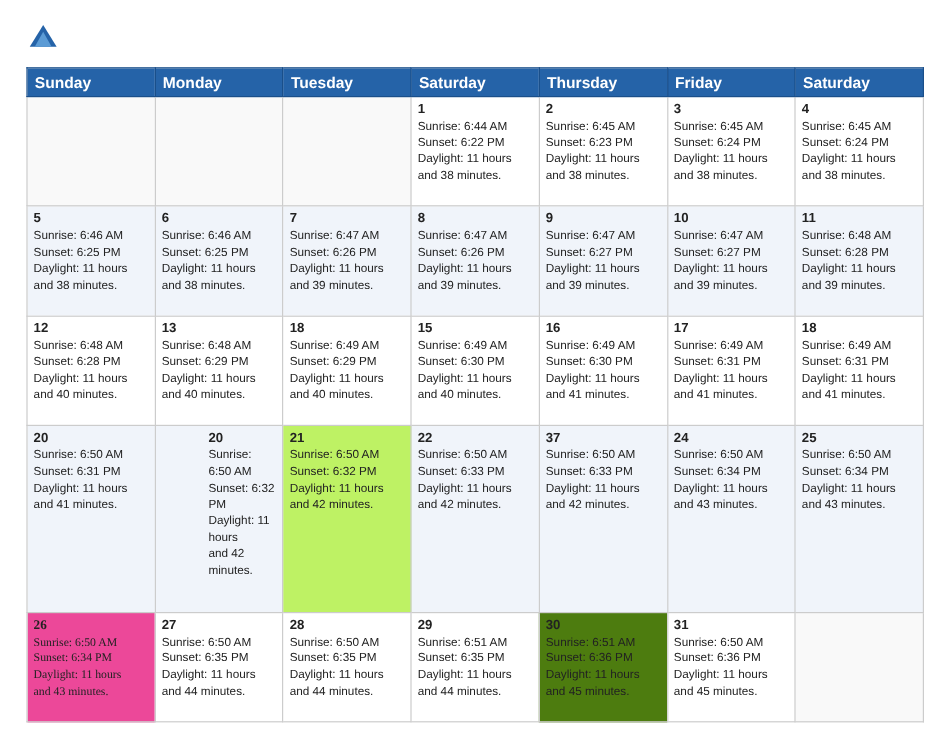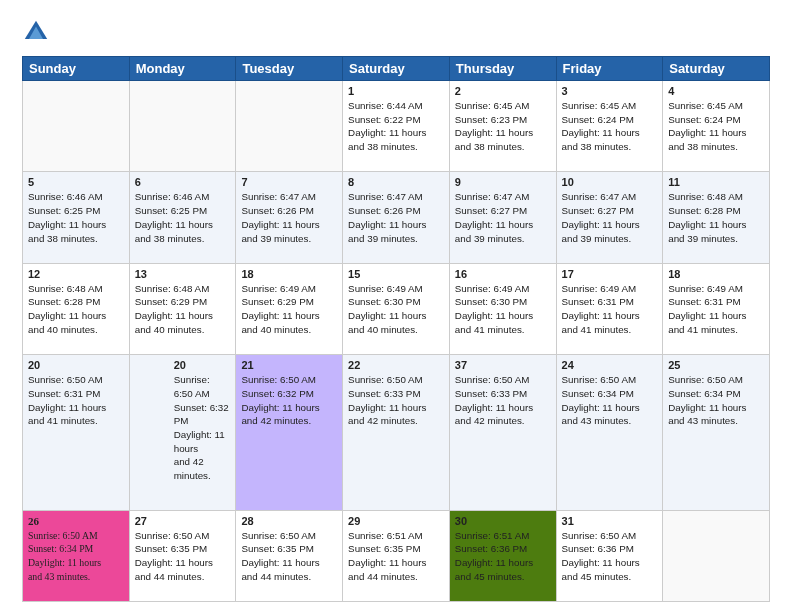--- a/index.html
+++ b/index.html
@@ -275,21 +275,21 @@
 Daylight: 11 hours
 and 41 minutes.</div>
           </td>
           <td style="background: rgb(240, 244, 250); padding-left: 44px;">
             <div class="day-number">20</div>
             <div class="day-info" style="white-space: pre-line;">Sunrise: 6:50 AM
 Sunset: 6:32 PM
 Daylight: 11 hours
 and 42 minutes.</div>
           </td>
-          <td style="background: #c4b5fd;">
+          <td style="background: #bef264;">
             <div class="day-number">21</div>
             <div class="day-info" style="white-space: pre-line;">Sunrise: 6:50 AM
 Sunset: 6:32 PM
 Daylight: 11 hours
 and 42 minutes.</div>
           </td>
           <td style="background: rgb(240, 244, 250);">
             <div class="day-number">22</div>
             <div class="day-info" style="white-space: pre-line;">Sunrise: 6:50 AM
 Sunset: 6:33 PM

